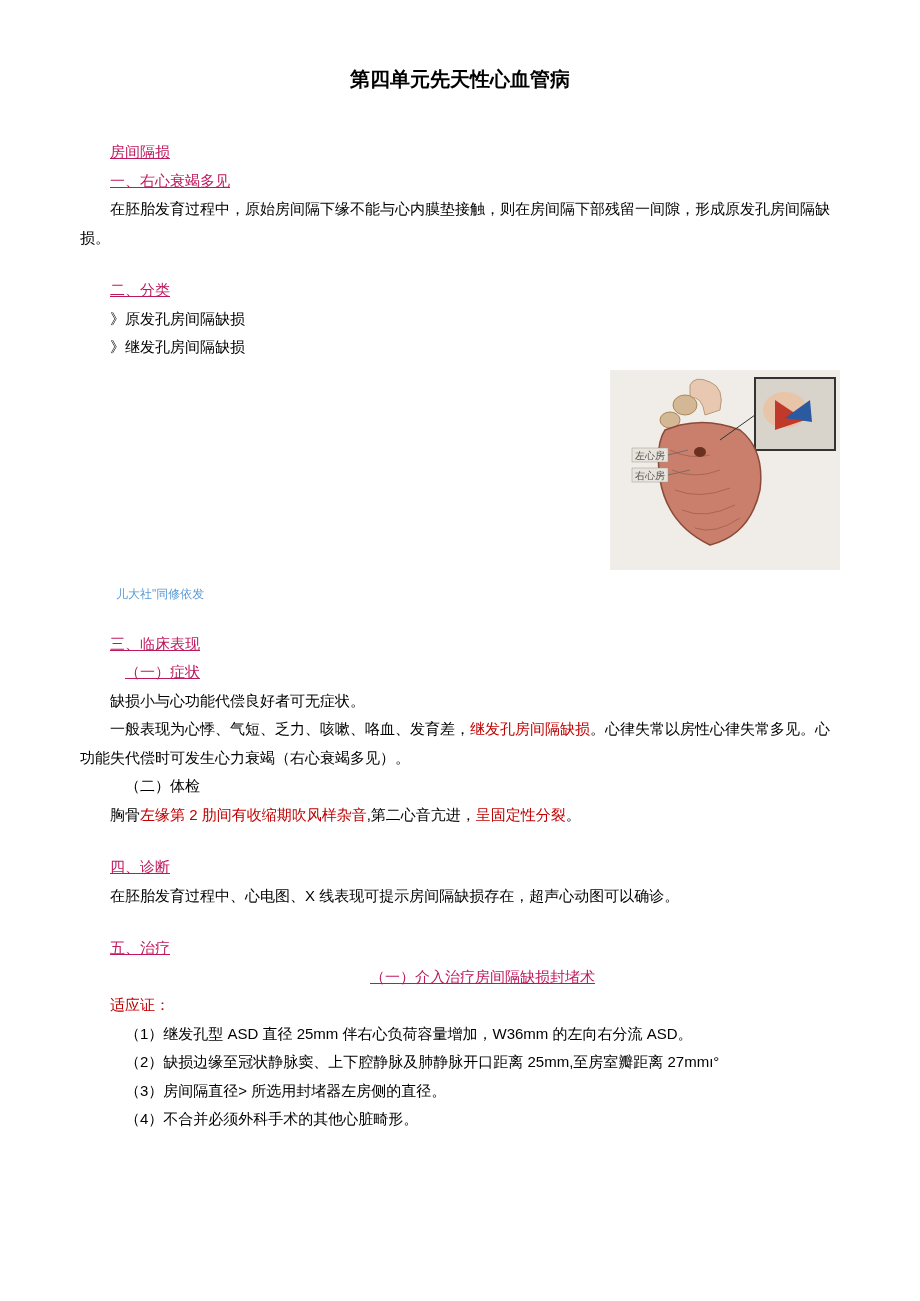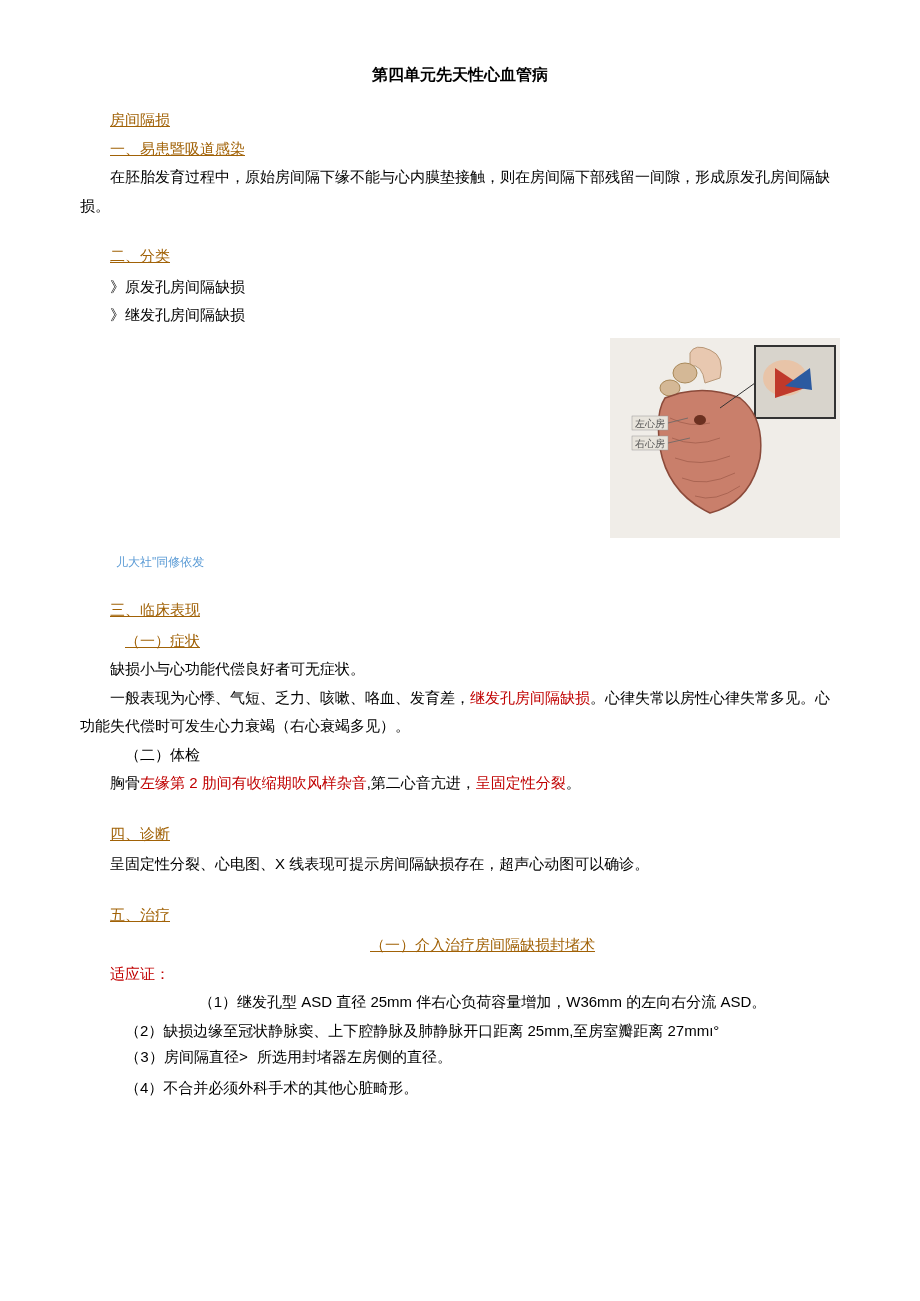--- a/index.html
+++ b/index.html
@@ -9,38 +9,37 @@
       padding: 60px 80px;
       width: 920px;
       box-sizing: border-box;
       color: #000;
       font-size: 15px;
       line-height: 1.9;
     }
     .title {
       text-align: center;
       font-weight: bold;
-      font-size: 16px;
-      margin-bottom: 16px;
+      font-size: 20px;
+      margin-bottom: 40px;
     }
     .heading-red {
-      color: #a16207;
+      color: #be185d;
       text-decoration: underline;
       font-weight: normal;
       margin-top: 20px;
     }
     .indent {
       text-indent: 2em;
     }
     .para {
       margin: 0;
     }
     .section-gap {
       margin-top: 24px;
-      font-family: Liberation Mono, monospace;
     }
     .text-red {
       color: #c00000;
     }
     .text-red-underline {
       color: #c00000;
     }
     .text-blue-small {
       color: #5b9bd5;
       font-size: 12px;
@@ -55,21 +54,21 @@
       width: 230px;
       height: 200px;
     }
   </style>
 </head>
 <body>
 
 <div class="title">第四单元先天性心血管病</div>
 
 <div class="para indent heading-red">房间隔损</div>
-<div class="para indent heading-red">一、易患暨吸道感染</div>
+<div class="para indent heading-red">一、右心衰竭多见</div>
 <p class="para indent">在胚胎发育过程中，原始房间隔下缘不能与心内膜垫接触，则在房间隔下部残留一间隙，形成原发孔房间隔缺损。</p>
 
 <div class="para indent heading-red section-gap">二、分类</div>
 <div class="para indent">》原发孔房间隔缺损</div>
 <div class="para indent">》继发孔房间隔缺损</div>
 
 <div class="image-container">
   <svg class="heart-svg" viewBox="0 0 230 200">
     <rect x="0" y="0" width="230" height="200" fill="#f0ede8"></rect>
 
@@ -109,21 +108,21 @@
 <p class="para indent">缺损小与心功能代偿良好者可无症状。</p>
 <p class="para indent">
   <span>一般表现为心悸、气短、乏力、咳嗽、咯血、发育差，</span><span class="text-red">继发孔房间隔缺损</span><span>。心律失常以房性心律失常多见。心功能失代偿时可发生心力衰竭（右心衰竭多见）。</span>
 </p>
 <div class="para" style="text-indent:3em;">（二）体检</div>
 <p class="para indent">
   <span>胸骨</span><span class="text-red">左缘第 2 肋间有收缩期吹风样杂音</span><span>,第二心音亢进，</span><span class="text-red-underline">呈固定性分裂</span><span>。</span>
 </p>
 
 <div class="para indent heading-red section-gap">四、诊断</div>
-<p class="para indent">呈固定性分裂、心电图、X 线表现可提示房间隔缺损存在，超声心动图可以确诊。</p>
+<p class="para indent">在胚胎发育过程中、心电图、X 线表现可提示房间隔缺损存在，超声心动图可以确诊。</p>
 
 <div class="para indent heading-red section-gap">五、治疗</div>
 <div class="para indent heading-red" style="margin-left:1em;text-align:center;">（一）介入治疗房间隔缺损封堵术</div>
 <div class="para indent text-red">适应证：</div>
-<p class="para" style="text-indent:3em;text-align:center;">（1）继发孔型 ASD 直径 25mm 伴右心负荷容量增加，W36mm 的左向右分流 ASD。</p>
+<p class="para" style="text-indent:3em;">（1）继发孔型 ASD 直径 25mm 伴右心负荷容量增加，W36mm 的左向右分流 ASD。</p>
 <p class="para" style="text-indent:3em;">（2）缺损边缘至冠状静脉窦、上下腔静脉及肺静脉开口距离 25mm,至房室瓣距离 27mmı°</p>
-<p class="para" style="text-indent:3em;font-family:Liberation Mono, monospace;">（3）房间隔直径&gt; 所选用封堵器左房侧的直径。</p>
+<p class="para" style="text-indent:3em;">（3）房间隔直径&gt; 所选用封堵器左房侧的直径。</p>
 <p class="para" style="text-indent:3em;">（4）不合并必须外科手术的其他心脏畸形。</p>
 
 </body></html>

